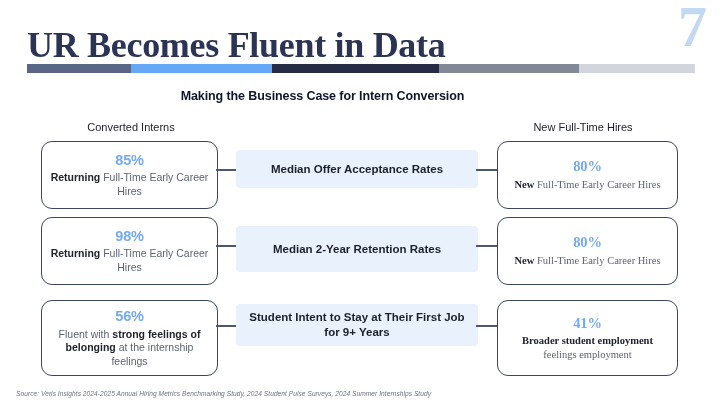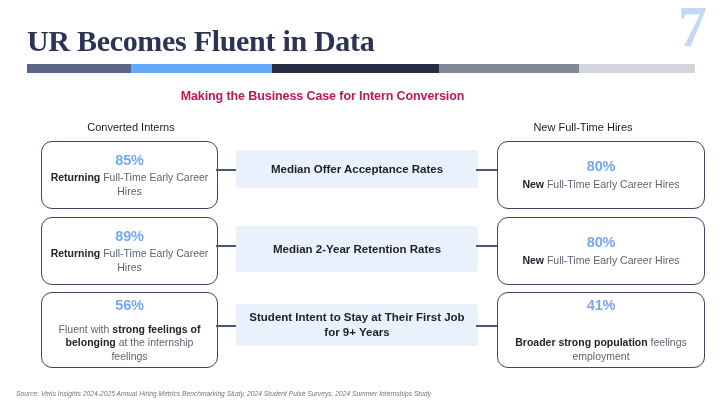--- a/index.html
+++ b/index.html
@@ -13,32 +13,32 @@
   
   .page-num{
     position:absolute;right:14px;top:-2px;
     font-family:"Liberation Serif", serif;
     font-size:58px;font-weight:bold;color:#c3d8f2;line-height:1;
     letter-spacing:-1px;
   }
   .title{
     position:absolute;left:27px;top:24px;
     font-family:"Liberation Serif", serif;
-    font-size:30px;font-weight:bold;color:#2b3454;
+    font-size:36px;font-weight:bold;color:#2b3454;
     letter-spacing:-0.3px;white-space:nowrap;
   }
   .rulebar{
     position:absolute;left:27px;top:64px;width:668px;height:9px;
     display:flex;
   }
   .rulebar span{display:block;height:100%;}
 
   .subtitle{
     position:absolute;left:0;top:89px;width:645px;text-align:center;
-    font-size:12.5px;font-weight:bold;color:#be185d;
+    font-size:12.5px;font-weight:bold;color:#0f172a;
     letter-spacing:-0.1px;
   }
 
   
   .colhead{
     position:absolute;top:121px;
     font-size:11px;color:#1b1e25;text-align:center;white-space:nowrap;
   }
   .colhead.left{left:41px;width:180px;}
   .colhead.right{left:493px;width:180px;}
@@ -49,23 +49,23 @@
   .row.r2{top:217px;height:68px;}
   .row.r3{top:292px;height:76px;}
 
   .card{
     position:absolute;box-sizing:border-box;
     background:#ffffff;border:1.4px solid #3b4663;border-radius:11px;
     display:flex;flex-direction:column;align-items:center;justify-content:center;
     text-align:center;padding:4px 8px;
   }
   .card.left{left:41px;width:177px;}
-  .card.right{left:497px;width:208px;}
+  .card.right{left:497px;width:181px;font-family:Liberation Serif, serif;}
   .row.r1 .card,.row.r2 .card{top:0;height:68px;}
-  .row.r3 .card{top:0;height:76px;justify-content:space-between;}
+  .row.r3 .card{top:8px;height:76px;}
 
   .pct{
     font-size:14.5px;font-weight:bold;color:#74a9f4;
     line-height:1.15;margin-bottom:3px;letter-spacing:-0.2px;
   }
   .cardtext{
     font-size:10.5px;color:#5d6472;line-height:1.28;
   }
   .cardtext b{color:#20242c;font-weight:bold;}
 
@@ -130,21 +130,21 @@
     <div class="card right">
       <div class="pct">80%</div>
       <div class="cardtext">
         <b>New</b><span> Full-Time Early Career Hires</span>
       </div>
     </div>
   </div>
 
   <div class="row r2">
     <div class="card left">
-      <div class="pct">89%</div>
+      <div class="pct">98%</div>
       <div class="cardtext">
         <b>Returning</b><span> Full-Time Early Career Hires</span>
       </div>
     </div>
     <div class="conn l"></div>
     <div class="midbox">Median 2-Year Retention Rates</div>
     <div class="conn r"></div>
     <div class="card right">
       <div class="pct">80%</div>
       <div class="cardtext">
@@ -159,20 +159,20 @@
       <div class="cardtext">
         <span>Fluent with </span><b>strong feelings of belonging</b><span> at the internship feelings</span>
       </div>
     </div>
     <div class="conn l"></div>
     <div class="midbox">Student Intent to Stay at Their First Job for 9+ Years</div>
     <div class="conn r"></div>
     <div class="card right">
       <div class="pct">41%</div>
       <div class="cardtext">
-        <b>Broader strong population</b><span> feelings employment</span>
+        <b>Broader student employment</b><span> feelings employment</span>
       </div>
     </div>
   </div>
 
   <div class="source">Source: Veris Insights 2024-2025 Annual Hiring Metrics Benchmarking Study, 2024 Student Pulse Surveys, 2024 Summer Internships Study</div>
 
 </div>
 
 </body></html>

